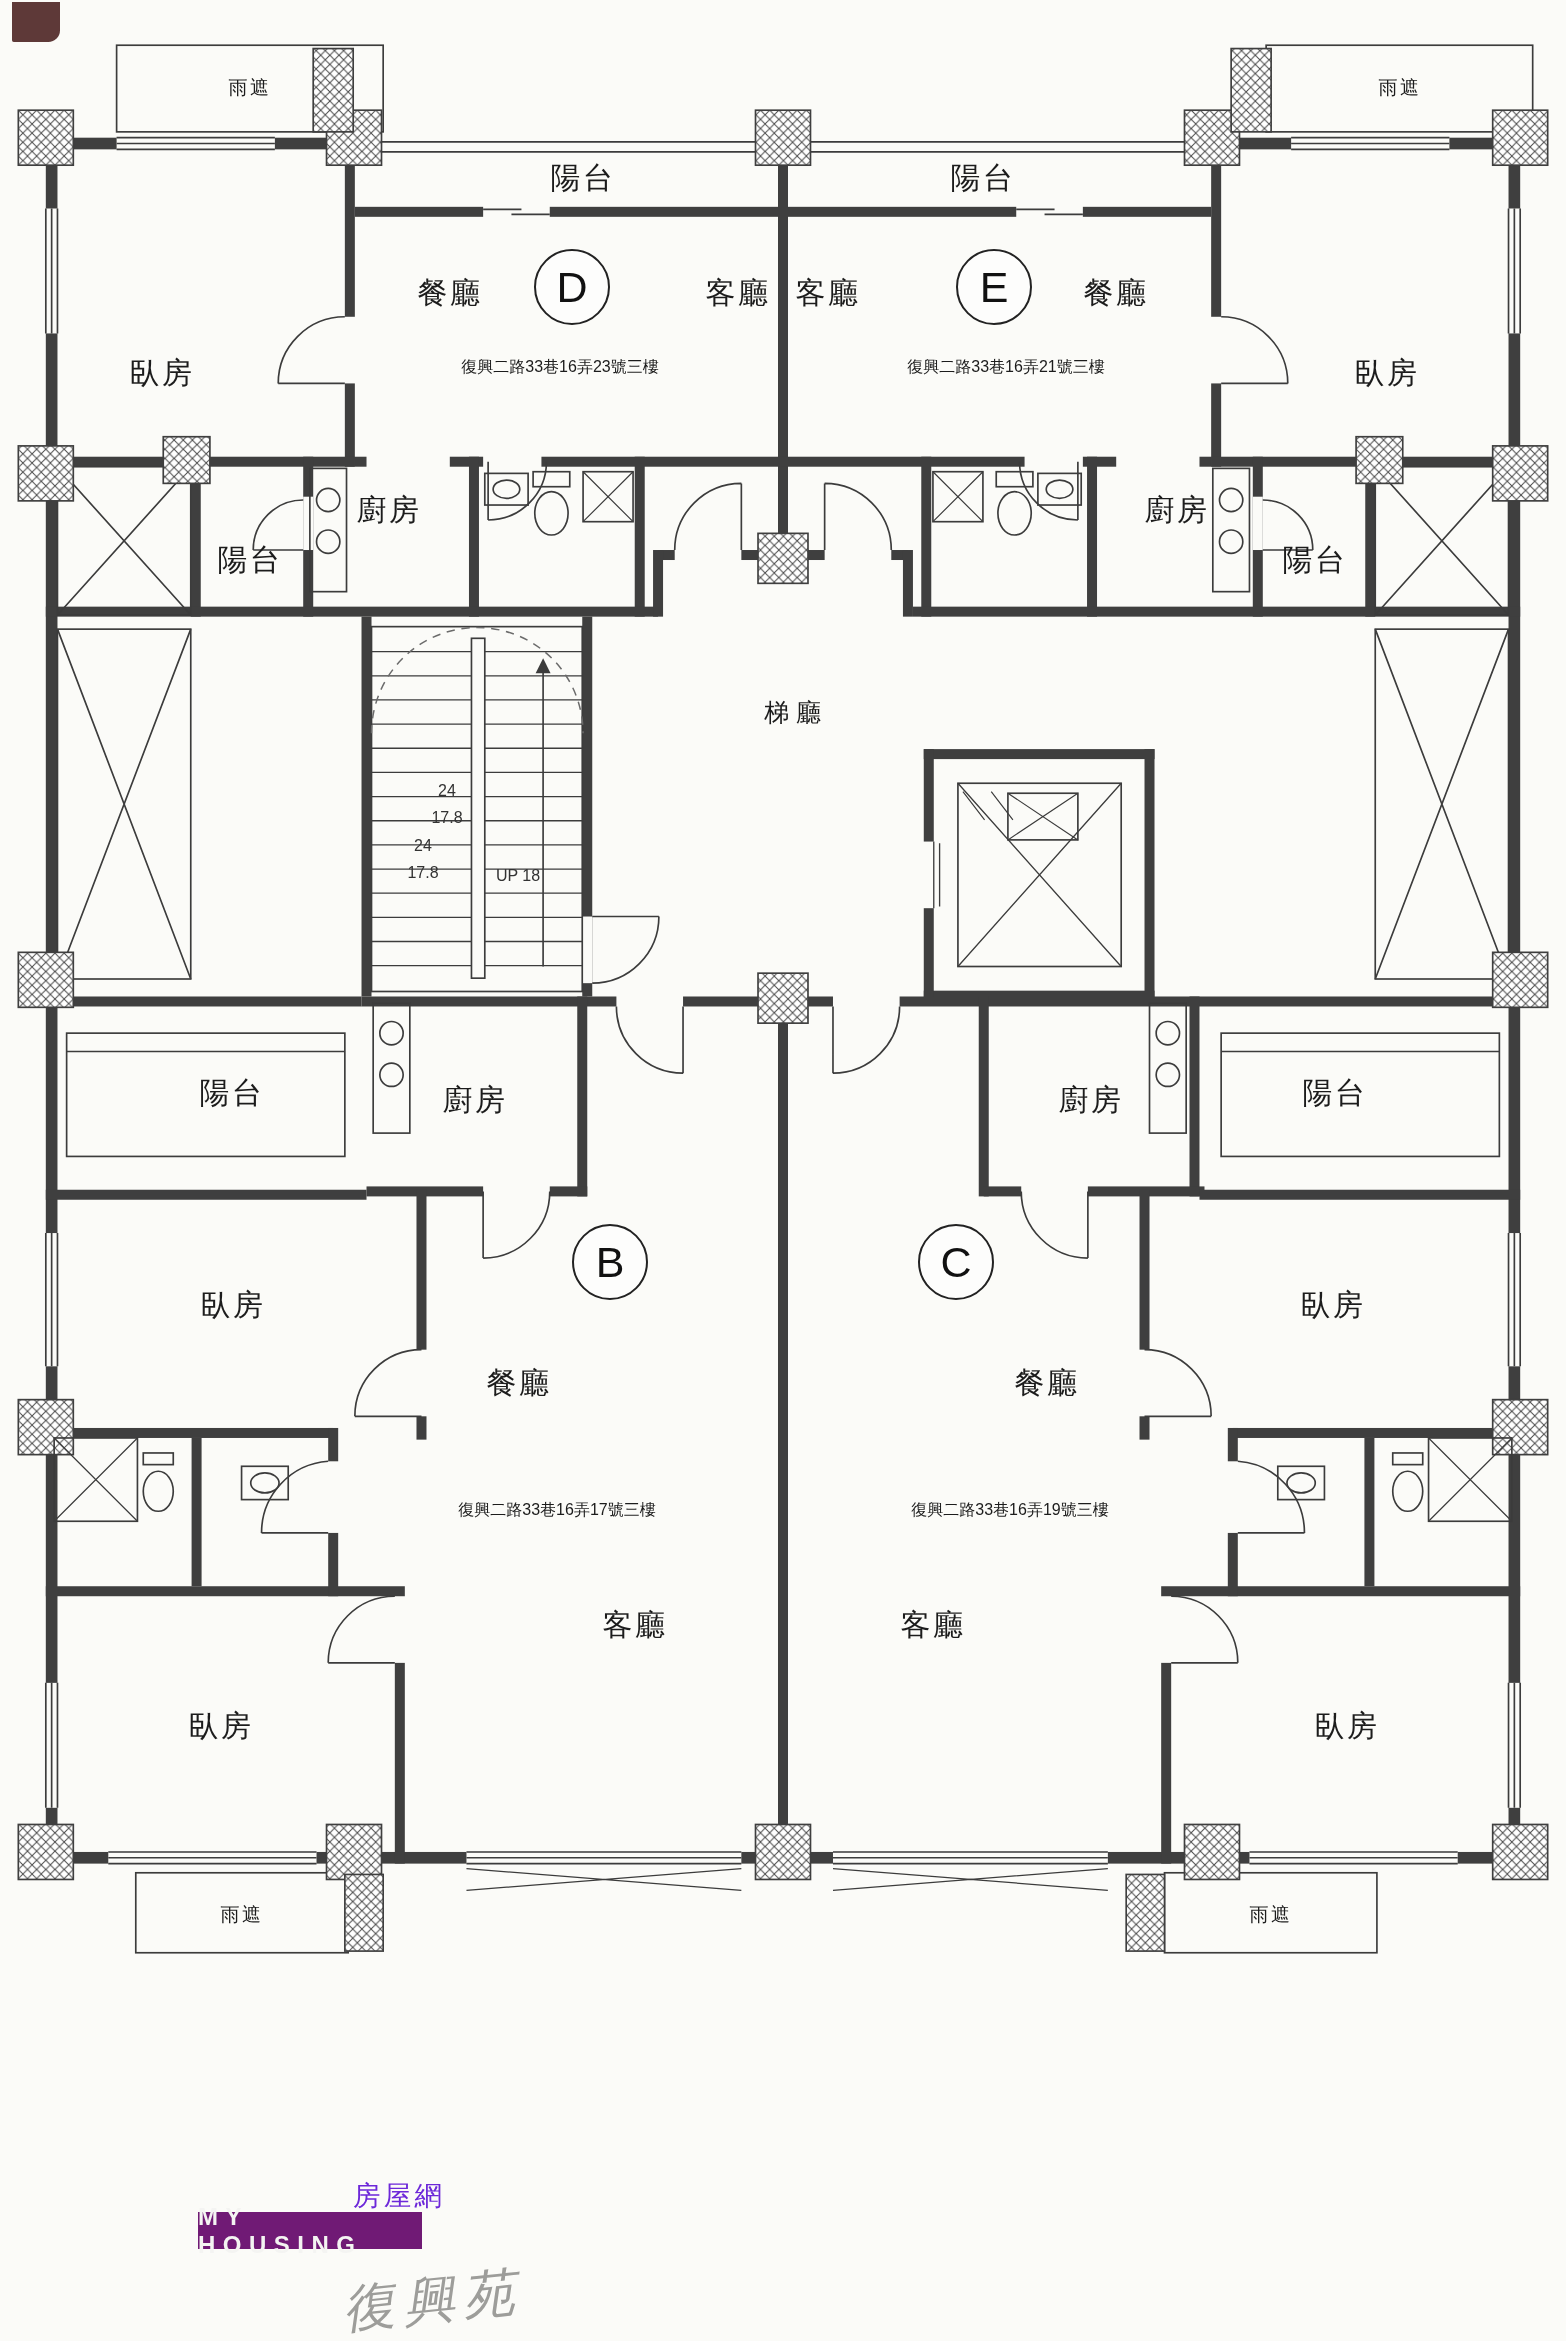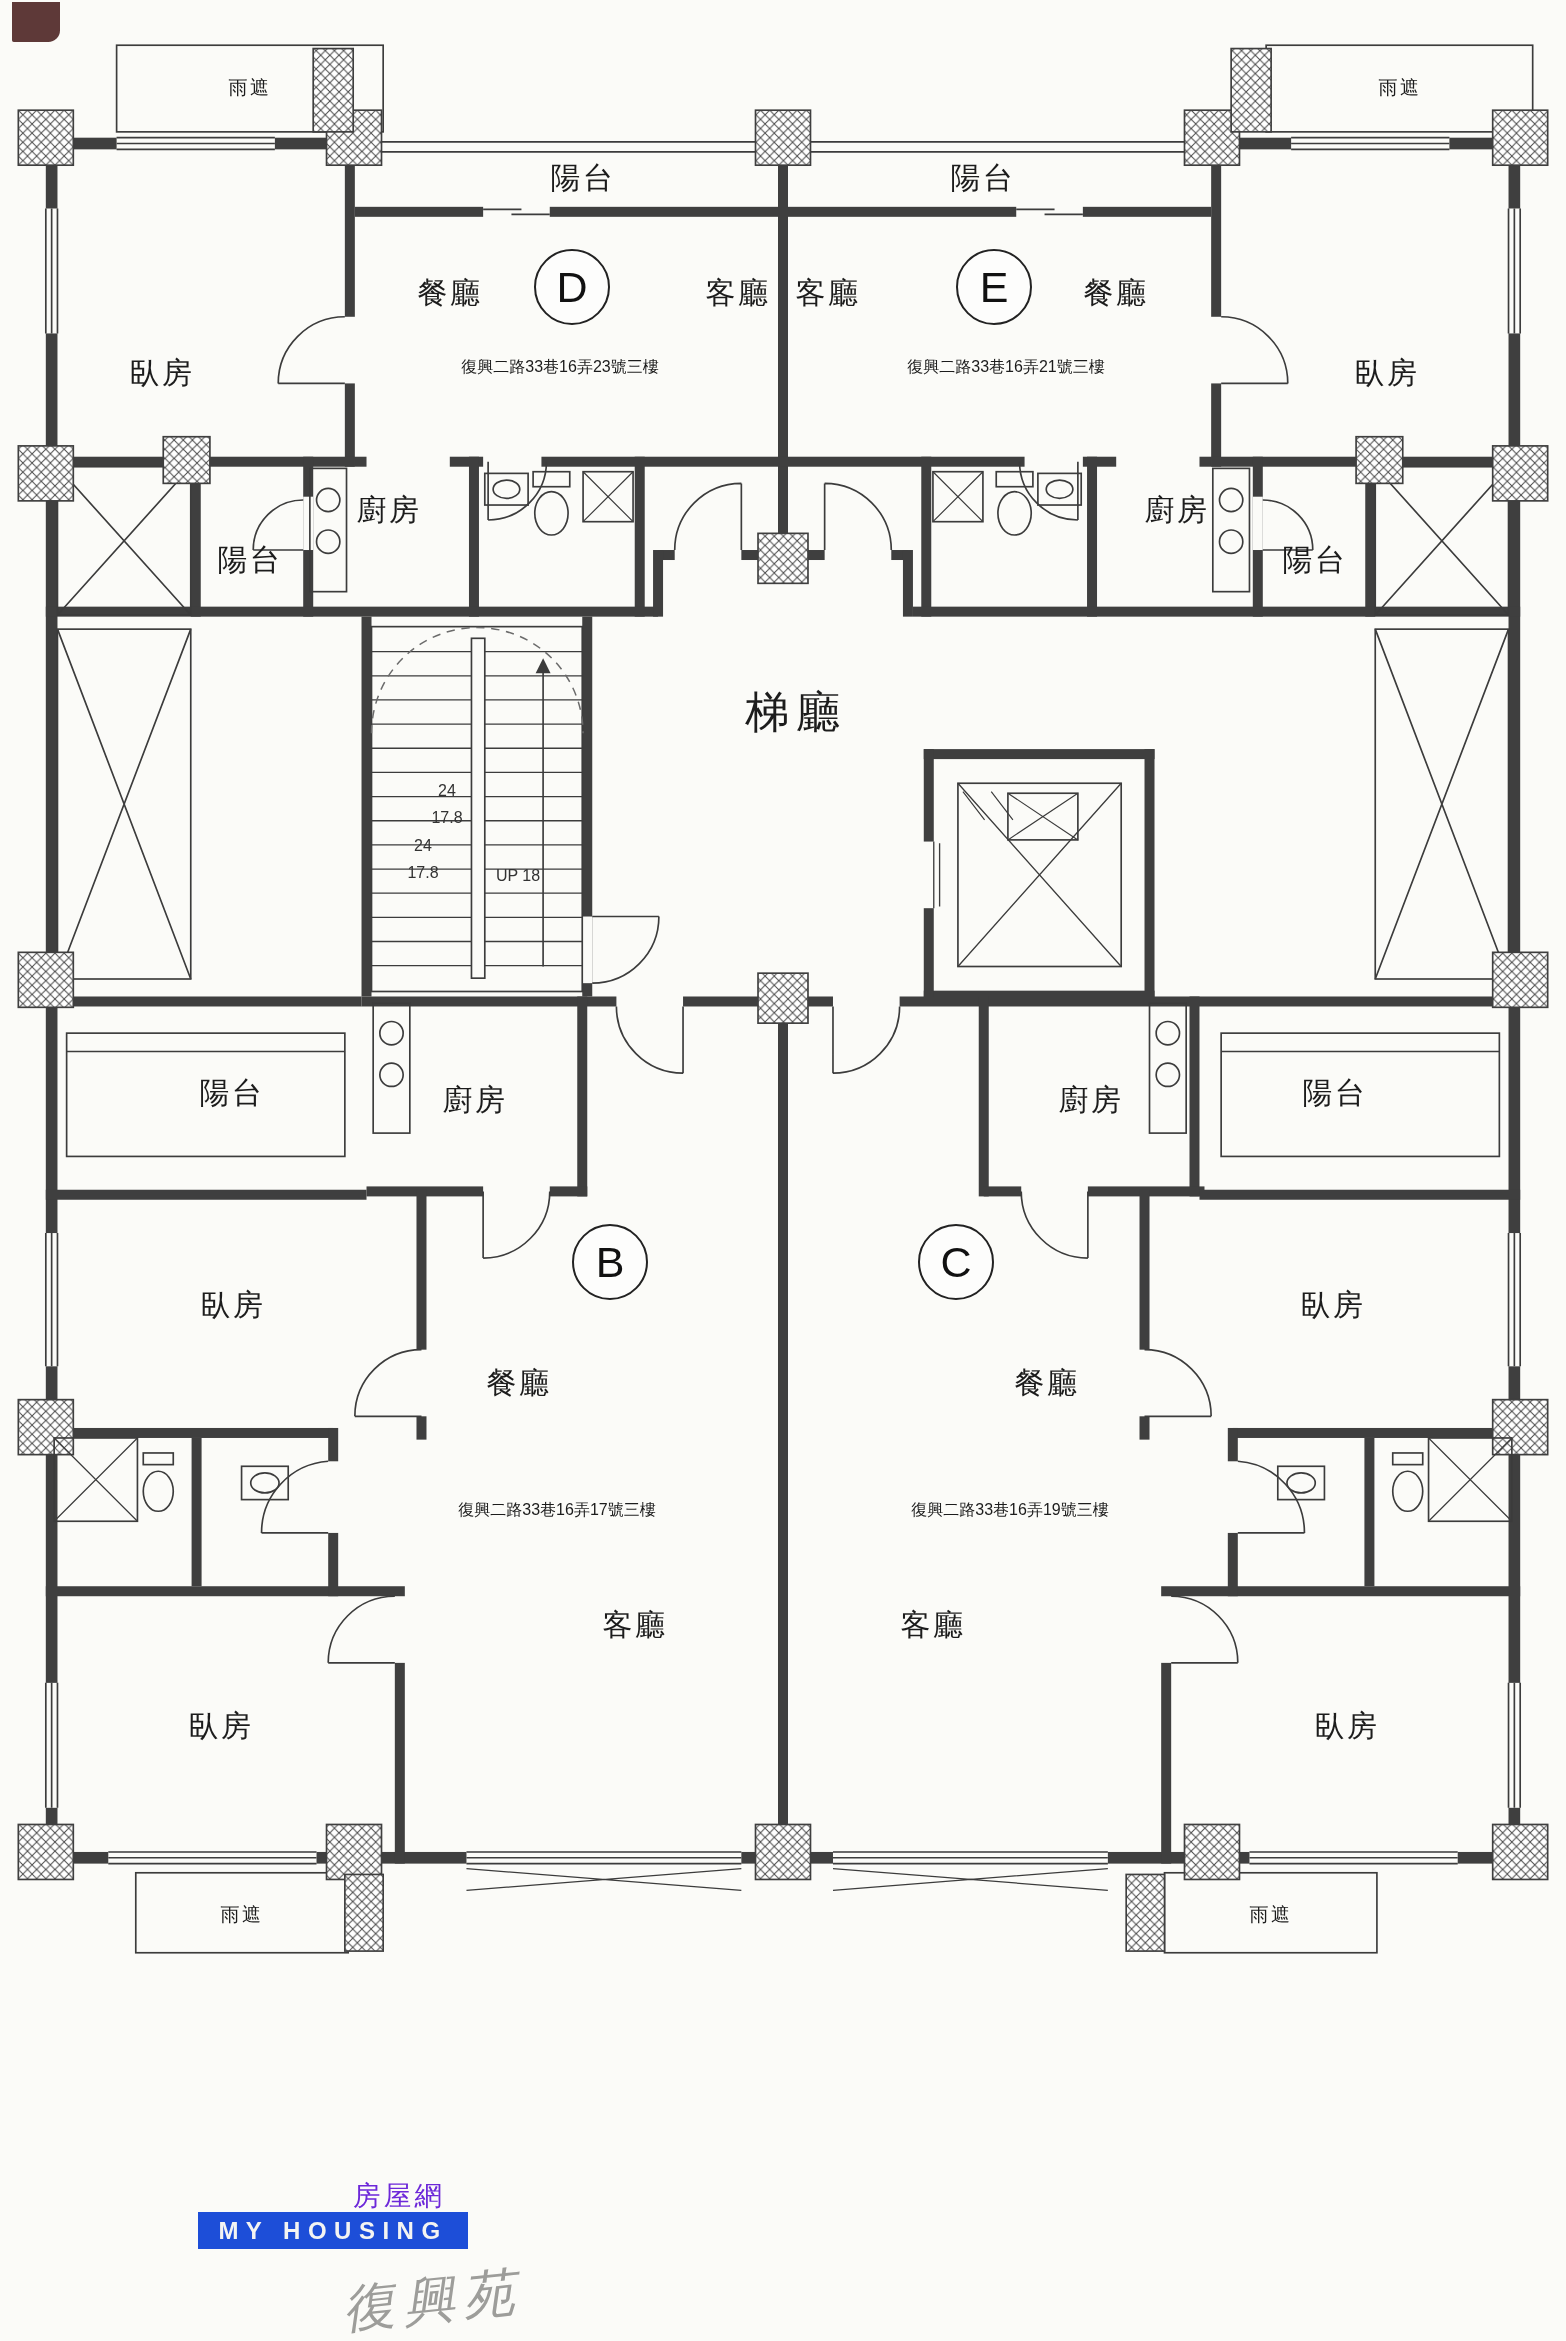--- a/index.html
+++ b/index.html
@@ -3,33 +3,33 @@
 <meta charset="utf-8">
 <style>
   html,body{margin:0;padding:0;background:#e8e8e4;}
   #canvas{position:relative;width:1566px;height:2342px;background:#fbfbf8;overflow:hidden;
           font-family:"Liberation Sans",sans-serif;}
   svg{position:absolute;left:0;top:0;}
   .lbl{position:absolute;transform:translate(-50%,-50%);font-size:30px;color:#1c1c1c;
        white-space:nowrap;letter-spacing:2.5px;z-index:5;}
   .canopy{font-size:19px;}
   .addr{font-size:16px;letter-spacing:0;}
-  .hall{font-size:44px;letter-spacing:6.7px;}
+  .hall{font-size:25px;letter-spacing:6.7px;}
   .snum{font-size:16px;color:#333;letter-spacing:0;}
   .unit-circle{position:absolute;transform:translate(-50%,-50%);width:72px;height:72px;
        border:2.5px solid #222;border-radius:50%;display:flex;align-items:center;justify-content:center;
        font-size:43px;color:#111;background:rgba(255,255,255,.55);z-index:5;}
   .corner-smudge{position:absolute;left:11.7px;top:1.7px;width:48px;height:40px;background:#4d2322;
        border-radius:0 0 11.7px 1.7px;opacity:.9;z-index:6;}
   
   .logo-wrap{position:absolute;left:198px;top:2130px;width:275px;height:123px;z-index:5;}
   .logo-cjk{position:absolute;left:6.7px;top:-15px;font-size:80px;color:#a9a9a7;
        font-family:"DejaVu Serif",serif;font-style:italic;letter-spacing:-5px;}
   .logo-sub{position:absolute;left:155px;top:48px;font-size:27.5px;color:#6d28d9;letter-spacing:3.3px;}
-  .logo-band{position:absolute;left:0;top:82px;width:270px;height:37px;background:#1d4ed8;
+  .logo-band{position:absolute;left:0;top:82px;width:224px;height:37px;background:#701a75;
        color:#f4f4f2;display:flex;align-items:center;justify-content:center;
        font-size:24px;font-weight:bold;letter-spacing:7.5px;}
   .watermark{position:absolute;left:482px;top:2163px;font-size:70px;color:#bcbcb9;
        letter-spacing:7.5px;z-index:5;white-space:nowrap;}
   .script-name{position:absolute;left:433px;top:2301px;transform:translate(-50%,-50%) rotate(-6deg);
        font-size:52px;color:#9d9d9a;font-family:"DejaVu Serif",serif;font-style:italic;
        letter-spacing:8.3px;z-index:5;white-space:nowrap;}
   .plan-title{position:absolute;left:804px;top:2303px;transform:translate(-50%,-50%);
        font-size:53px;color:#141414;letter-spacing:13.3px;z-index:5;white-space:nowrap;}
 </style>

